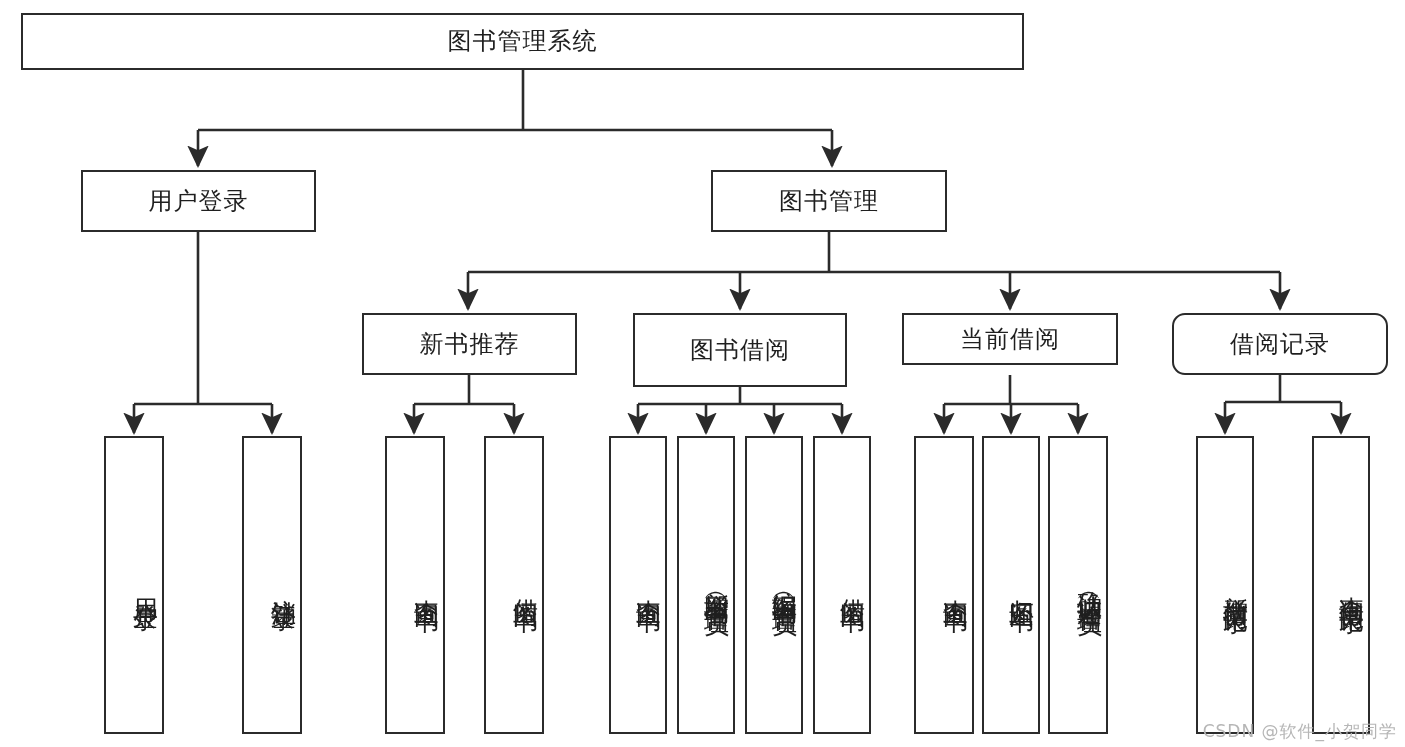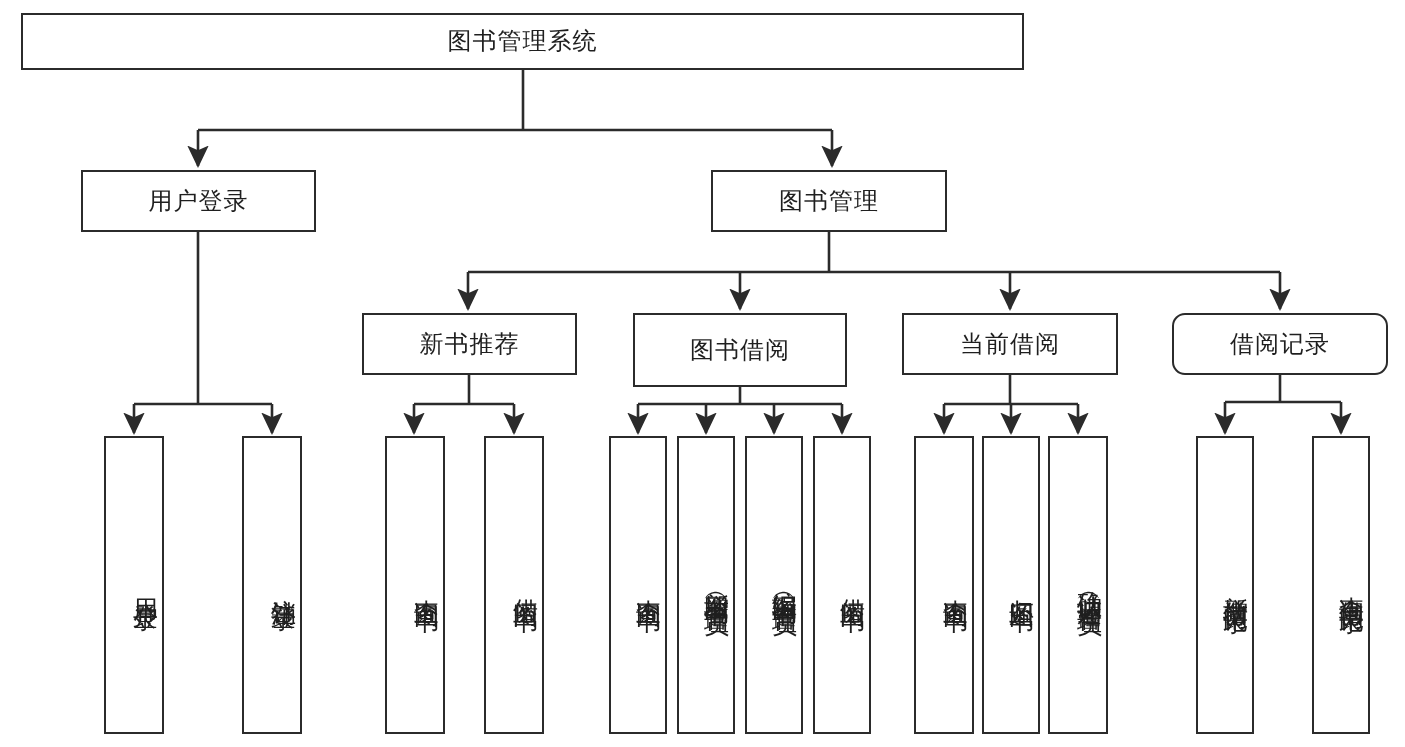--- a/index.html
+++ b/index.html
@@ -128,21 +128,21 @@
   <div class="node horiz" style="left:362px;top:313px;width:215px;height:62px;">
     <span class="txt">新书推荐</span>
   </div>
 
   <div class="node horiz" style="left:711px;top:170px;width:236px;height:62px;">
     <span class="txt">图书管理</span>
   </div>
   <div class="node horiz" style="left:633px;top:313px;width:214px;height:74px;">
     <span class="txt">图书借阅</span>
   </div>
-  <div class="node horiz" style="left:902px;top:313px;width:216px;height:62px;">
+  <div class="node horiz" style="left:902px;top:313px;width:216px;height:52px;">
     <span class="txt">当前借阅</span>
   </div>
   <div class="node horiz" style="left:1172px;top:313px;width:216px;height:62px;border-radius:13px;">
     <span class="txt">借阅记录</span>
   </div>
 
   <div class="node vert" style="left:104px;top:436px;width:60px;height:298px;">
     <span class="txt">用户登录</span>
   </div>
   <div class="node vert" style="left:242px;top:436px;width:60px;height:298px;">
@@ -179,14 +179,15 @@
     <span class="txt">确认归还（管理员）</span>
   </div>
 
   <div class="node vert" style="left:1196px;top:436px;width:58px;height:298px;">
     <span class="txt">新增借阅记录</span>
   </div>
   <div class="node vert" style="left:1312px;top:436px;width:58px;height:298px;">
     <span class="txt">查询借阅记录</span>
   </div>
 
+  <div class="watermark">CSDN @软件_小贺同学</div>
 
 </div>
 
 </body></html>

